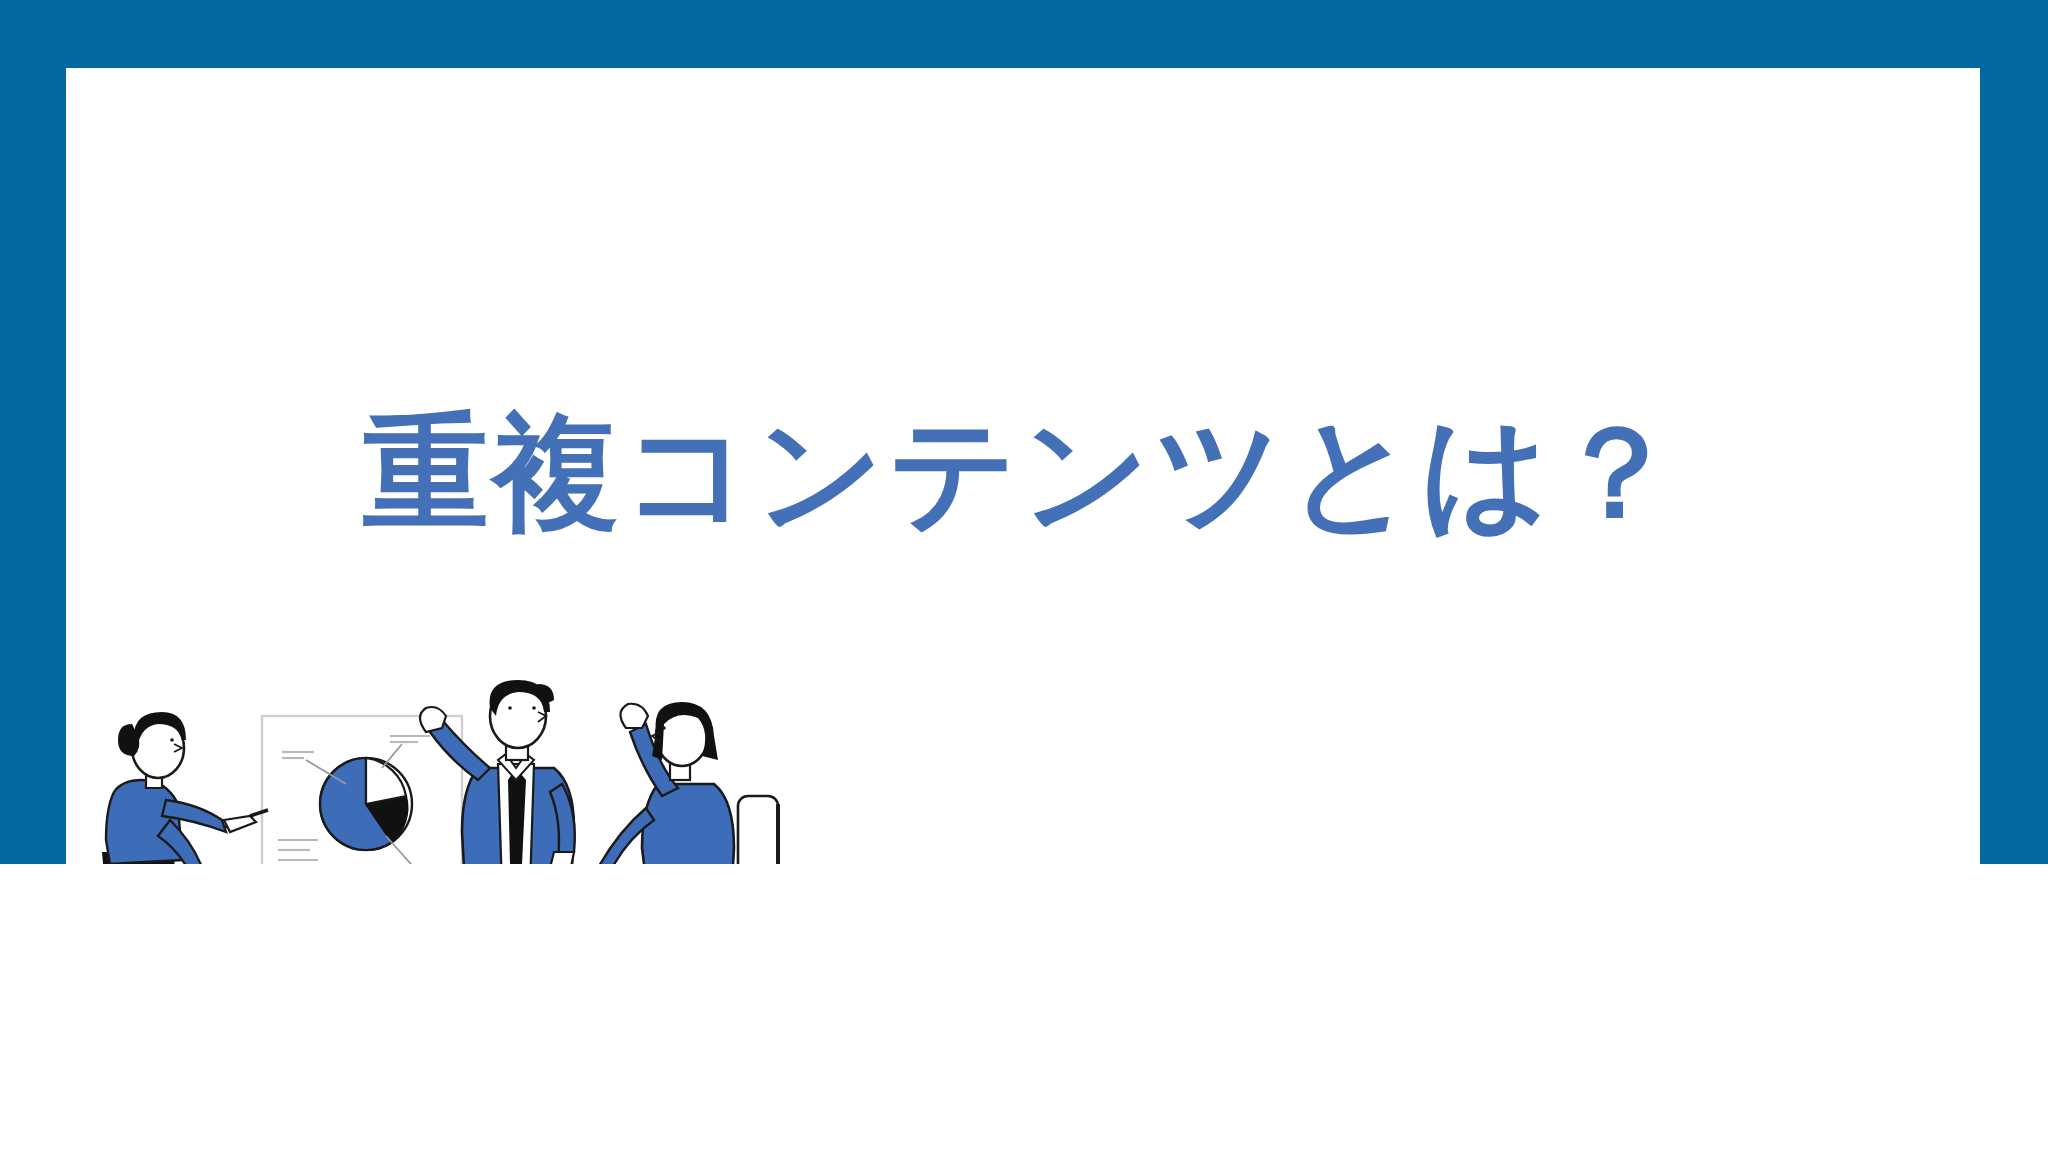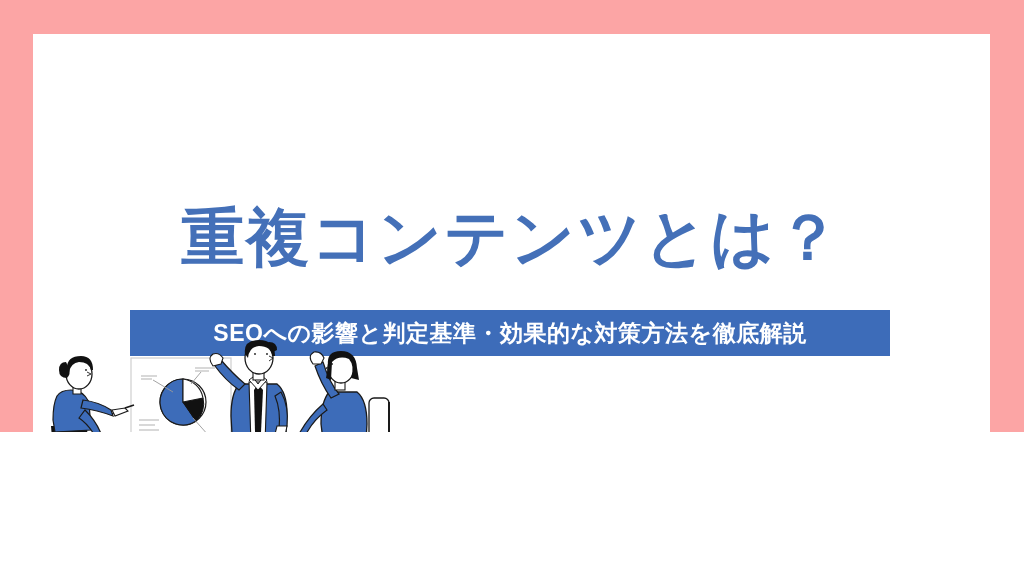--- a/index.html
+++ b/index.html
@@ -12,21 +12,21 @@
     height: 576px;
     overflow: hidden;
     font-family: "Liberation Sans", sans-serif;
   }
 
   
   #slide {
     position: relative;
     width: 1024px;
     height: 432px;
-    background: #fca5a5;
+    background: #0369a1;
     overflow: hidden;
   }
 
   
   #card {
     position: absolute;
     left: 33px;
     top: 34px;
     width: 957px;
     height: 506px;
@@ -127,23 +127,20 @@
 </style>
 </head>
 <body>
 
 <div id="slide">
 
   <div id="card">
 
     <div id="title">重複コンテンツとは？</div>
 
-    <div id="subtitle-banner">
-      <span id="subtitle-text">SEOへの影響と判定基準・効果的な対策方法を徹底解説</span>
-    </div>
 
     <div id="logo">
       <span id="logo-main">バクヤスAI</span>
       <span id="logo-sub">記事代行</span>
     </div>
 
     <div id="floor"></div>
 
     <svg id="illustration" viewBox="0 0 400 200">
 

